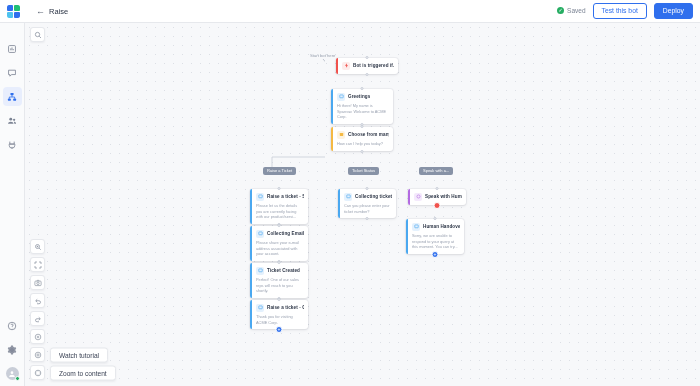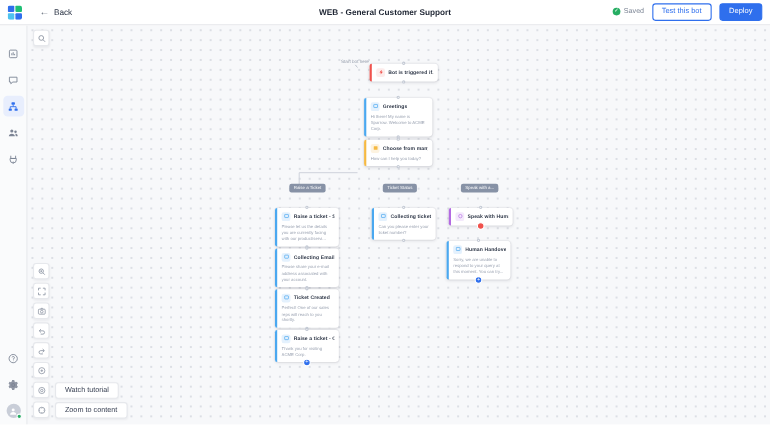--- a/index.html
+++ b/index.html
@@ -183,23 +183,22 @@
     <div class="logo">
       <div class="logo-grid">
         <i class="lg1"></i>
           <i class="lg2"></i>
           <i class="lg3"></i>
           <i class="lg4"></i>
       </div>
     </div>
     <div class="back-btn">
       <span class="back-arrow">←</span>
-      <span class="back-label">Back</span>
-    </div>
-    <div class="header-title">WEB - General Customer Support</div>
+      <span class="back-label">Raise</span>
+    </div>
     <div class="header-right">
       <div class="saved">
         <span class="saved-dot">✓</span>
         <span class="saved-label">Saved</span>
       </div>
       <div class="btn btn-outline">Test this bot</div>
       <div class="btn btn-primary">Deploy</div>
     </div>
   </div>
 

